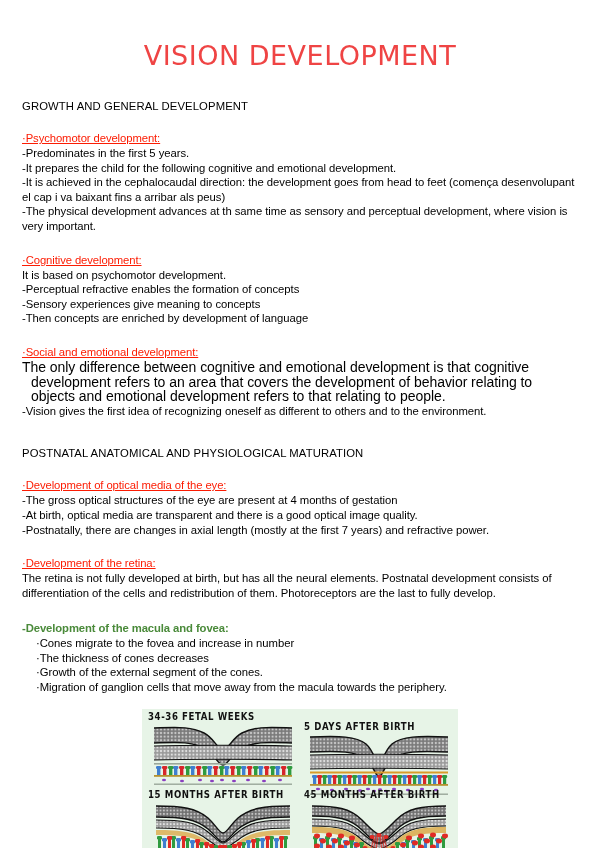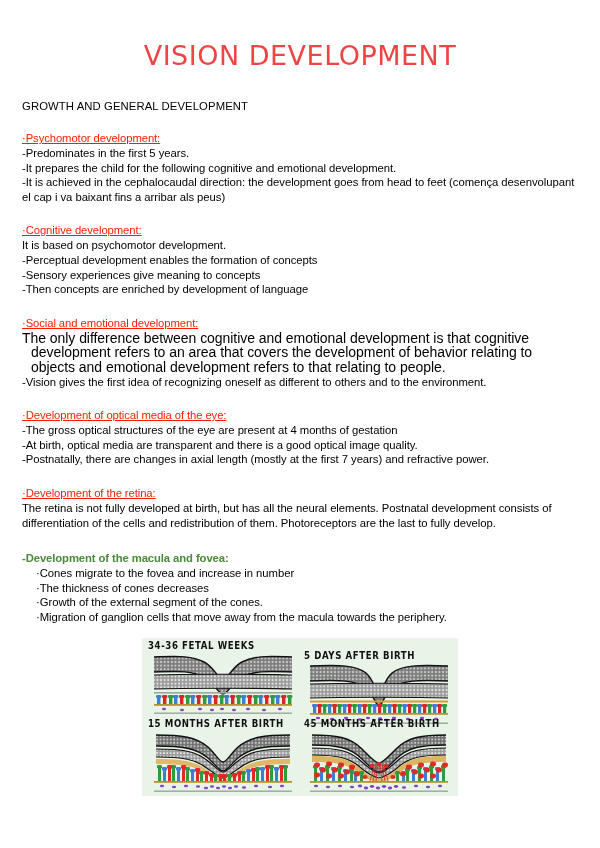--- a/index.html
+++ b/index.html
@@ -127,36 +127,38 @@
 
   <h1 class="doc-title">VISION DEVELOPMENT</h1>
 
   <div class="section-cap">GROWTH AND GENERAL DEVELOPMENT</div>
 
   <div>
     <div class="h-red">·Psychomotor development:</div>
     <div class="line">-Predominates in the first 5 years.</div>
     <div class="line">-It prepares the child for the following cognitive and emotional development.</div>
     <div class="para">-It is achieved in the cephalocaudal direction: the development goes from head to feet (comença desenvolupant el cap i va baixant fins a arribar als peus)</div>
+    <div class="para">-The physical development advances at th same time as sensory and perceptual development, where vision is very important.</div>
   </div>
 
   <div>
     <div class="h-red">·Cognitive development:</div>
     <div class="line">It is based on psychomotor development.</div>
-    <div class="line">-Perceptual development enables the formation of concepts</div>
+    <div class="line">-Perceptual refractive enables the formation of concepts</div>
     <div class="line">-Sensory experiences give meaning to concepts</div>
     <div class="line">-Then concepts are enriched by development of language</div>
   </div>
 
   <div>
     <div class="h-red">·Social and emotional development:</div>
     <div class="para-hang">The only difference between cognitive and emotional development is that cognitive development refers to an area that covers the development of behavior relating to objects and emotional development refers to that relating to people.</div>
     <div class="line">-Vision gives the first idea of recognizing oneself as different to others and to the environment.</div>
   </div>
 
+  <div class="section-cap">POSTNATAL ANATOMICAL AND PHYSIOLOGICAL MATURATION</div>
 
   <div>
     <div class="h-red">·Development of optical media of the eye:</div>
     <div class="line">-The gross optical structures of the eye are present at 4 months of gestation</div>
     <div class="line">-At birth, optical media are transparent and there is a good optical image quality.</div>
     <div class="line">-Postnatally, there are changes in axial length (mostly at the first 7 years) and refractive power.</div>
   </div>
 
   <div>
     <div class="h-red">·Development of the retina:</div>

